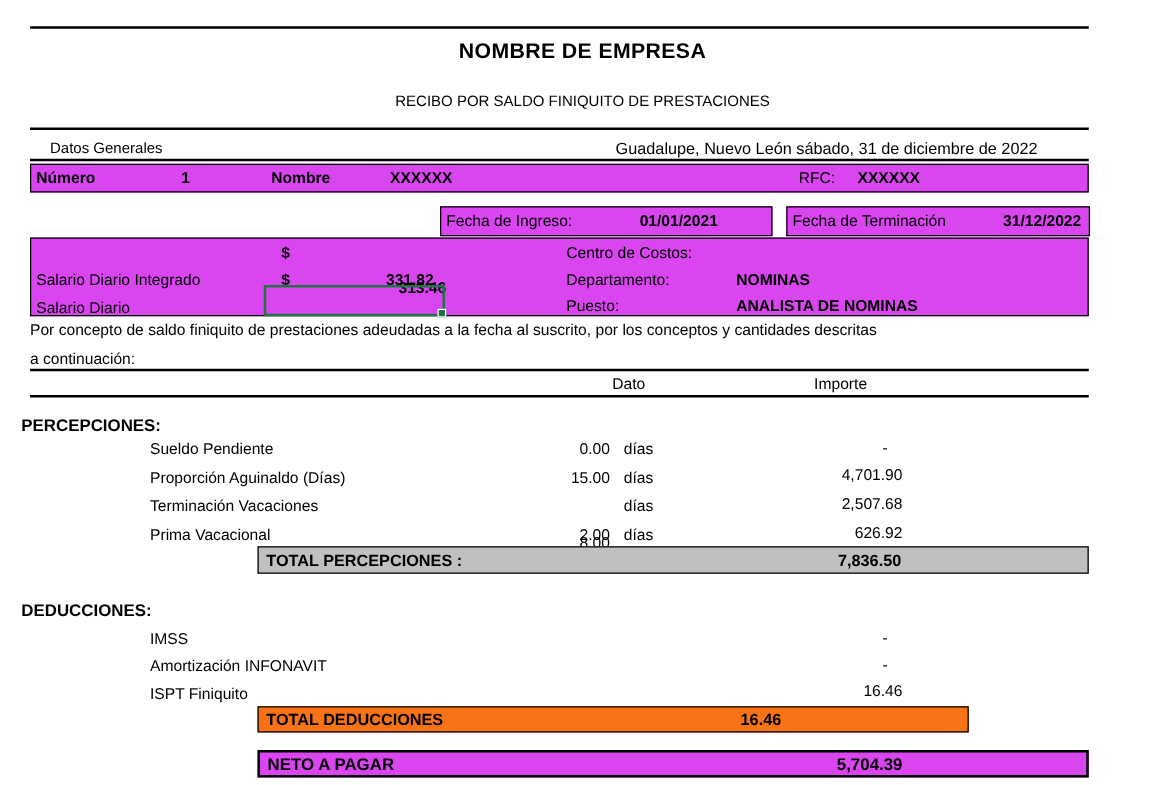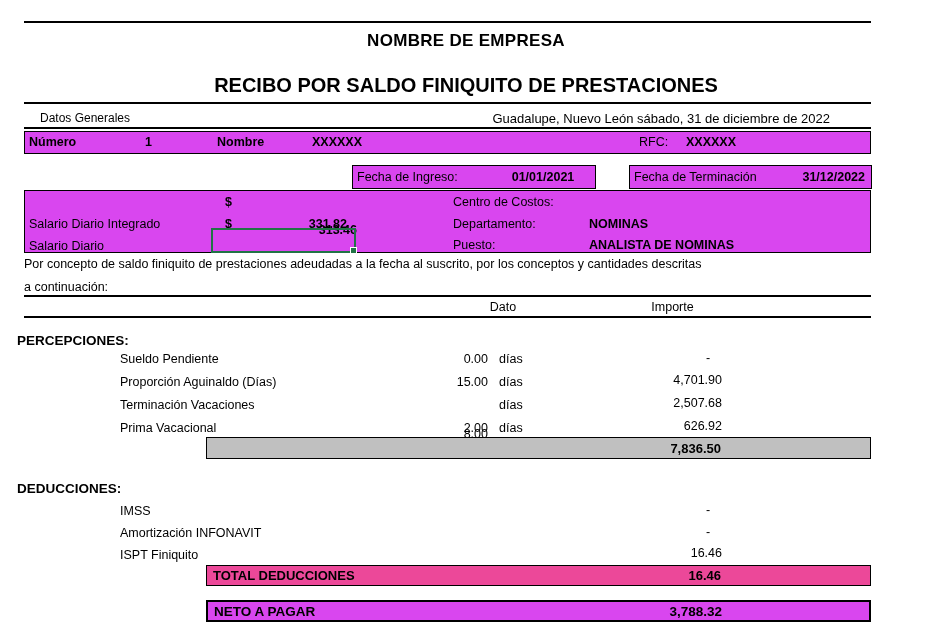--- a/index.html
+++ b/index.html
@@ -10,21 +10,21 @@
   }
   .abs{position:absolute;white-space:nowrap;}
   .b{font-weight:bold;}
   .r{text-align:right;}
   .c{text-align:center;}
   .rule{position:absolute;background:#000;height:2px;}
   .thinrule{position:absolute;background:#000;height:1.5px;}
   .box{position:absolute;border:1.5px solid #000;box-sizing:border-box;background:#d946ef;}
   .graybar{position:absolute;border:1.5px solid #000;box-sizing:border-box;}
   .title{font-size:17px;font-weight:bold;letter-spacing:0.3px;}
-  .subtitle{font-size:20px;font-weight:bold;}
+  .subtitle{font-size:12px;font-weight:normal;}
   .sechead{font-size:13.5px;font-weight:bold;}
   .barlabel{font-size:13px;font-weight:bold;}
   .selcell{
     position:absolute;border:2px solid #217346;box-sizing:border-box;background:transparent;
   }
   .fillhandle{
     position:absolute;right:-3px;bottom:-3px;width:5px;height:5px;
     background:#217346;border:1px solid #fff;
   }
 </style>
@@ -46,21 +46,21 @@
 
   <div class="box" style="left:24px;top:131px;width:847px;height:23px;">
     <div class="abs b" style="left:4px;top:3px;">Número</div>
     <div class="abs b" style="left:120px;top:3px;">1</div>
     <div class="abs b" style="left:192px;top:3px;">Nombre</div>
     <div class="abs b" style="left:287px;top:3px;">XXXXXX</div>
     <div class="abs" style="left:614px;top:3px;">RFC:</div>
     <div class="abs b" style="left:661px;top:3px;">XXXXXX</div>
   </div>
 
-  <div class="box" style="left:352px;top:165px;width:244px;height:24px;">
+  <div class="box" style="left:352px;top:165px;width:266px;height:24px;">
     <div class="abs" style="left:4px;top:4px;">Fecha de Ingreso:</div>
     <div class="abs b c" style="left:120px;top:4px;width:140px;">01/01/2021</div>
   </div>
 
   <div class="box" style="left:629px;top:165px;width:243px;height:24px;">
     <div class="abs" style="left:4px;top:4px;">Fecha de Terminación</div>
     <div class="abs b r" style="right:6px;top:4px;width:80px;">31/12/2022</div>
   </div>
 
   <div class="box" style="left:24px;top:190px;width:847px;height:63px;">
@@ -112,41 +112,42 @@
     <div class="abs r" style="left:600px;top:396px;width:122px;">2,507.68</div>
   </div>
   <div>
     <div class="abs" style="left:120px;top:421px;">Prima Vacacional</div>
     <div class="abs r" style="left:398px;top:421px;width:90px;">2.00</div>
     <div class="abs" style="left:499px;top:421px;">días</div>
     <div class="abs r" style="left:600px;top:419px;width:122px;">626.92</div>
   </div>
 
   <div class="graybar" style="left:206px;top:437px;width:665px;height:22px;background:#c0c0c0;">
+    <div class="abs barlabel" style="left:6px;top:3px;">TOTAL PERCEPCIONES :</div>
     <div class="abs barlabel r" style="right:149px;top:3px;width:110px;">7,836.50</div>
   </div>
 
   <div class="abs sechead" style="left:17px;top:481px;">DEDUCCIONES:</div>
 
   <div>
     <div class="abs" style="left:120px;top:504px;">IMSS</div>
     <div class="abs c" style="left:690px;top:503px;width:36px;">-</div>
   </div>
   <div>
     <div class="abs" style="left:120px;top:526px;">Amortización INFONAVIT</div>
     <div class="abs c" style="left:690px;top:525px;width:36px;">-</div>
   </div>
   <div>
     <div class="abs" style="left:120px;top:548px;">ISPT Finiquito</div>
     <div class="abs r" style="left:600px;top:546px;width:122px;">16.46</div>
   </div>
 
-  <div class="graybar" style="left:206px;top:565px;width:665px;height:21px;background:#ec4899;">
+  <div class="graybar" style="left:206px;top:565px;width:569px;height:21px;background:#f97316;">
     <div class="abs barlabel" style="left:6px;top:2px;">TOTAL DEDUCCIONES</div>
     <div class="abs barlabel r" style="right:149px;top:2px;width:110px;">16.46</div>
   </div>
 
   <div class="box" style="left:206px;top:600px;width:665px;height:22px;border-width:2px;">
     <div class="abs" style="left:6px;top:2px;font-size:13.5px;font-weight:bold;">NETO A PAGAR</div>
-    <div class="abs r" style="right:147px;top:2px;width:110px;font-size:13.5px;font-weight:bold;">3,788.32</div>
+    <div class="abs r" style="right:147px;top:2px;width:110px;font-size:13.5px;font-weight:bold;">5,704.39</div>
   </div>
 
 </div>
 
 </body></html>

